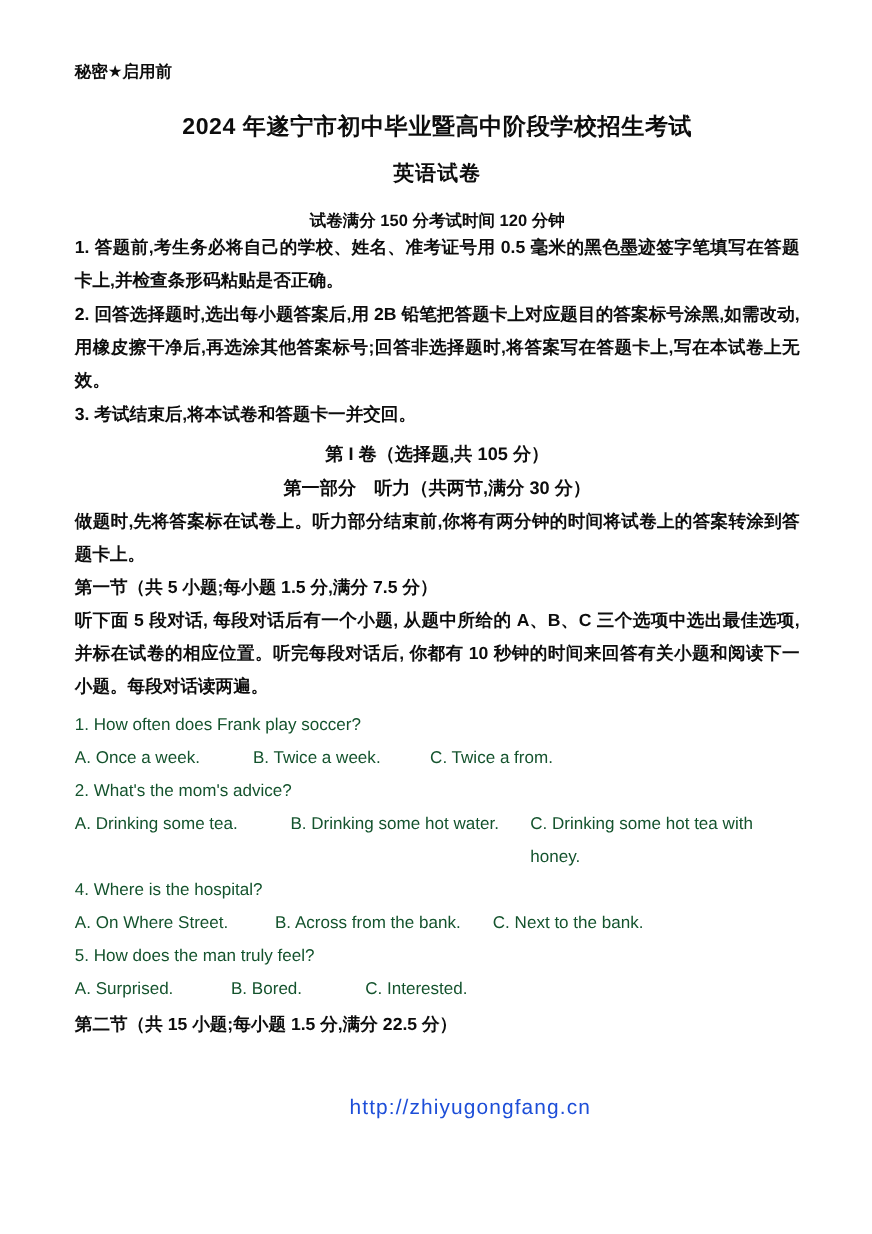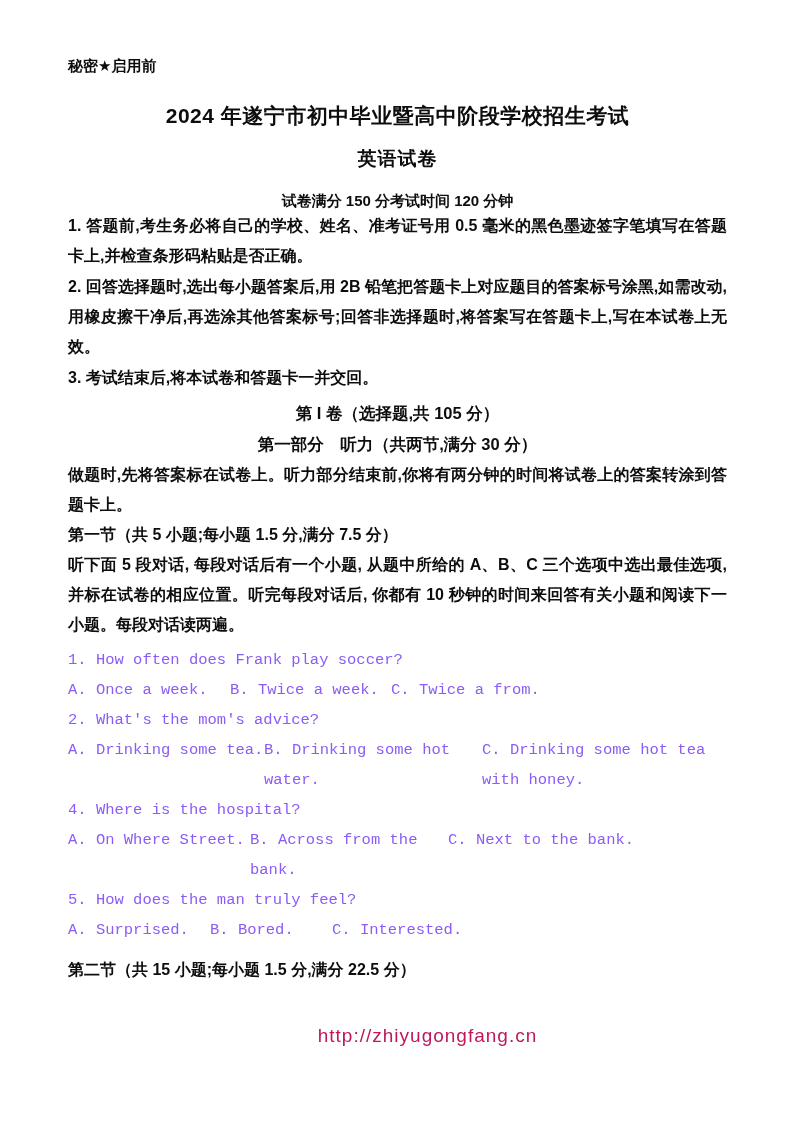--- a/index.html
+++ b/index.html
@@ -22,23 +22,23 @@
     position: relative;
   }
   
   .cn {
     font-family: "Liberation Sans", "DejaVu Sans", sans-serif;
     font-weight: 700;
     color: #0d0d0d;
   }
   
   .en {
-    font-family: Liberation Mono, monospace;
+    font-family: Liberation Sans, sans-serif;
     font-weight: 400;
-    color: #8b5cf6;
+    color: #14532d;
   }
   .classification {
     font-size: 15px;
     line-height: 20px;
   }
   .exam-title {
     font-size: 21px;
     line-height: 28px;
     text-align: center;
     margin: 26px 0 0 0;
@@ -86,29 +86,29 @@
     font-size: 15.5px;
     line-height: 30px;
     margin: 0;
   }
   .opts {
     display: grid;
     font-size: 15.5px;
     line-height: 30px;
   }
   .opts span { display: block; }
-  .section2-heading { margin-top: 10px; }
+  .section2-heading { margin-top: 2px; }
   .watermark {
-    margin-top: 40px;
+    margin-top: 50px;
     text-align: center;
     transform: translateX(30px);
     font-family: "Liberation Sans", "DejaVu Sans", sans-serif;
     font-weight: 400;
     font-size: 19px;
-    color: #be185d;
+    color: #1d4ed8;
     letter-spacing: 1px;
   }
 </style>
 </head>
 <body>
 
 <div class="page">
 
   <div class="classification cn">秘密★启用前</div>
 

